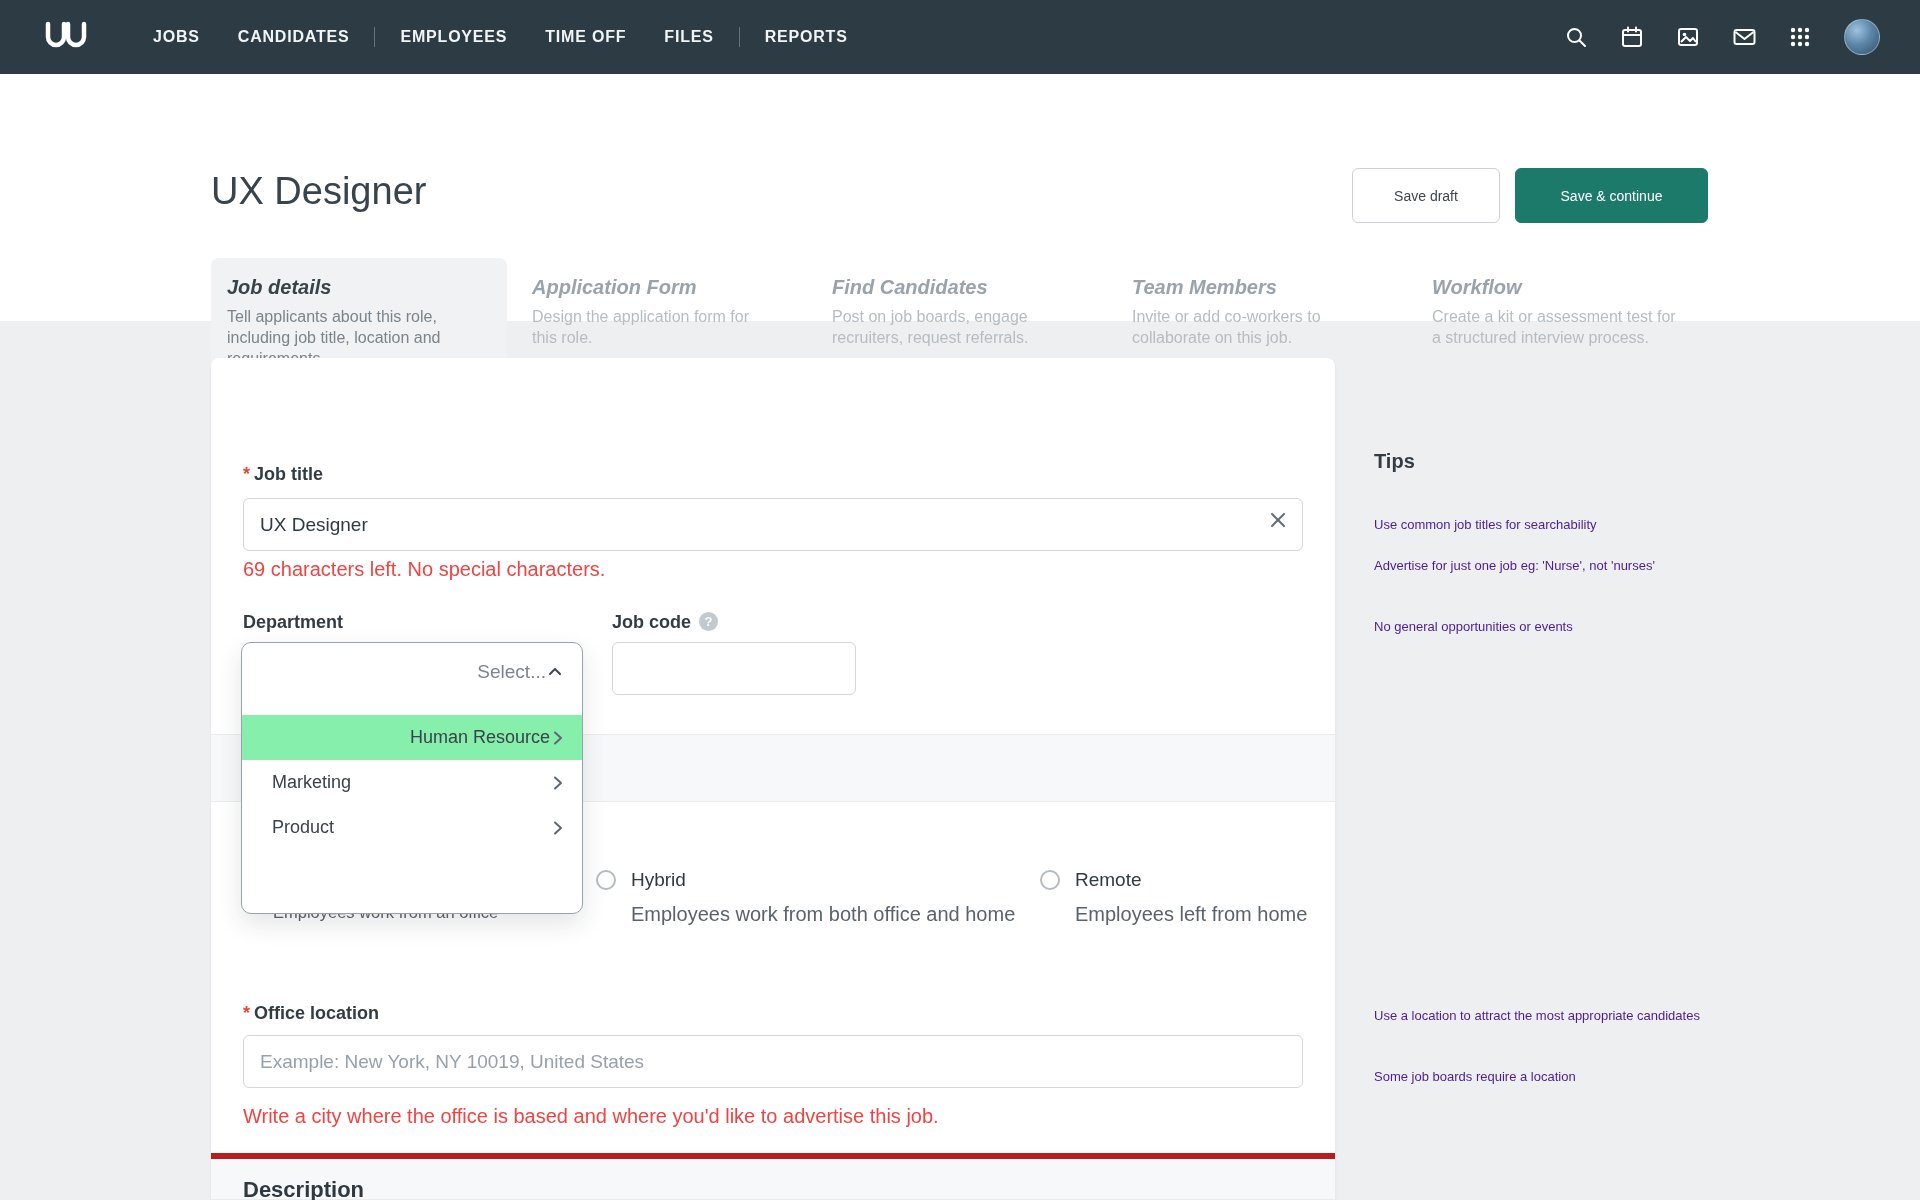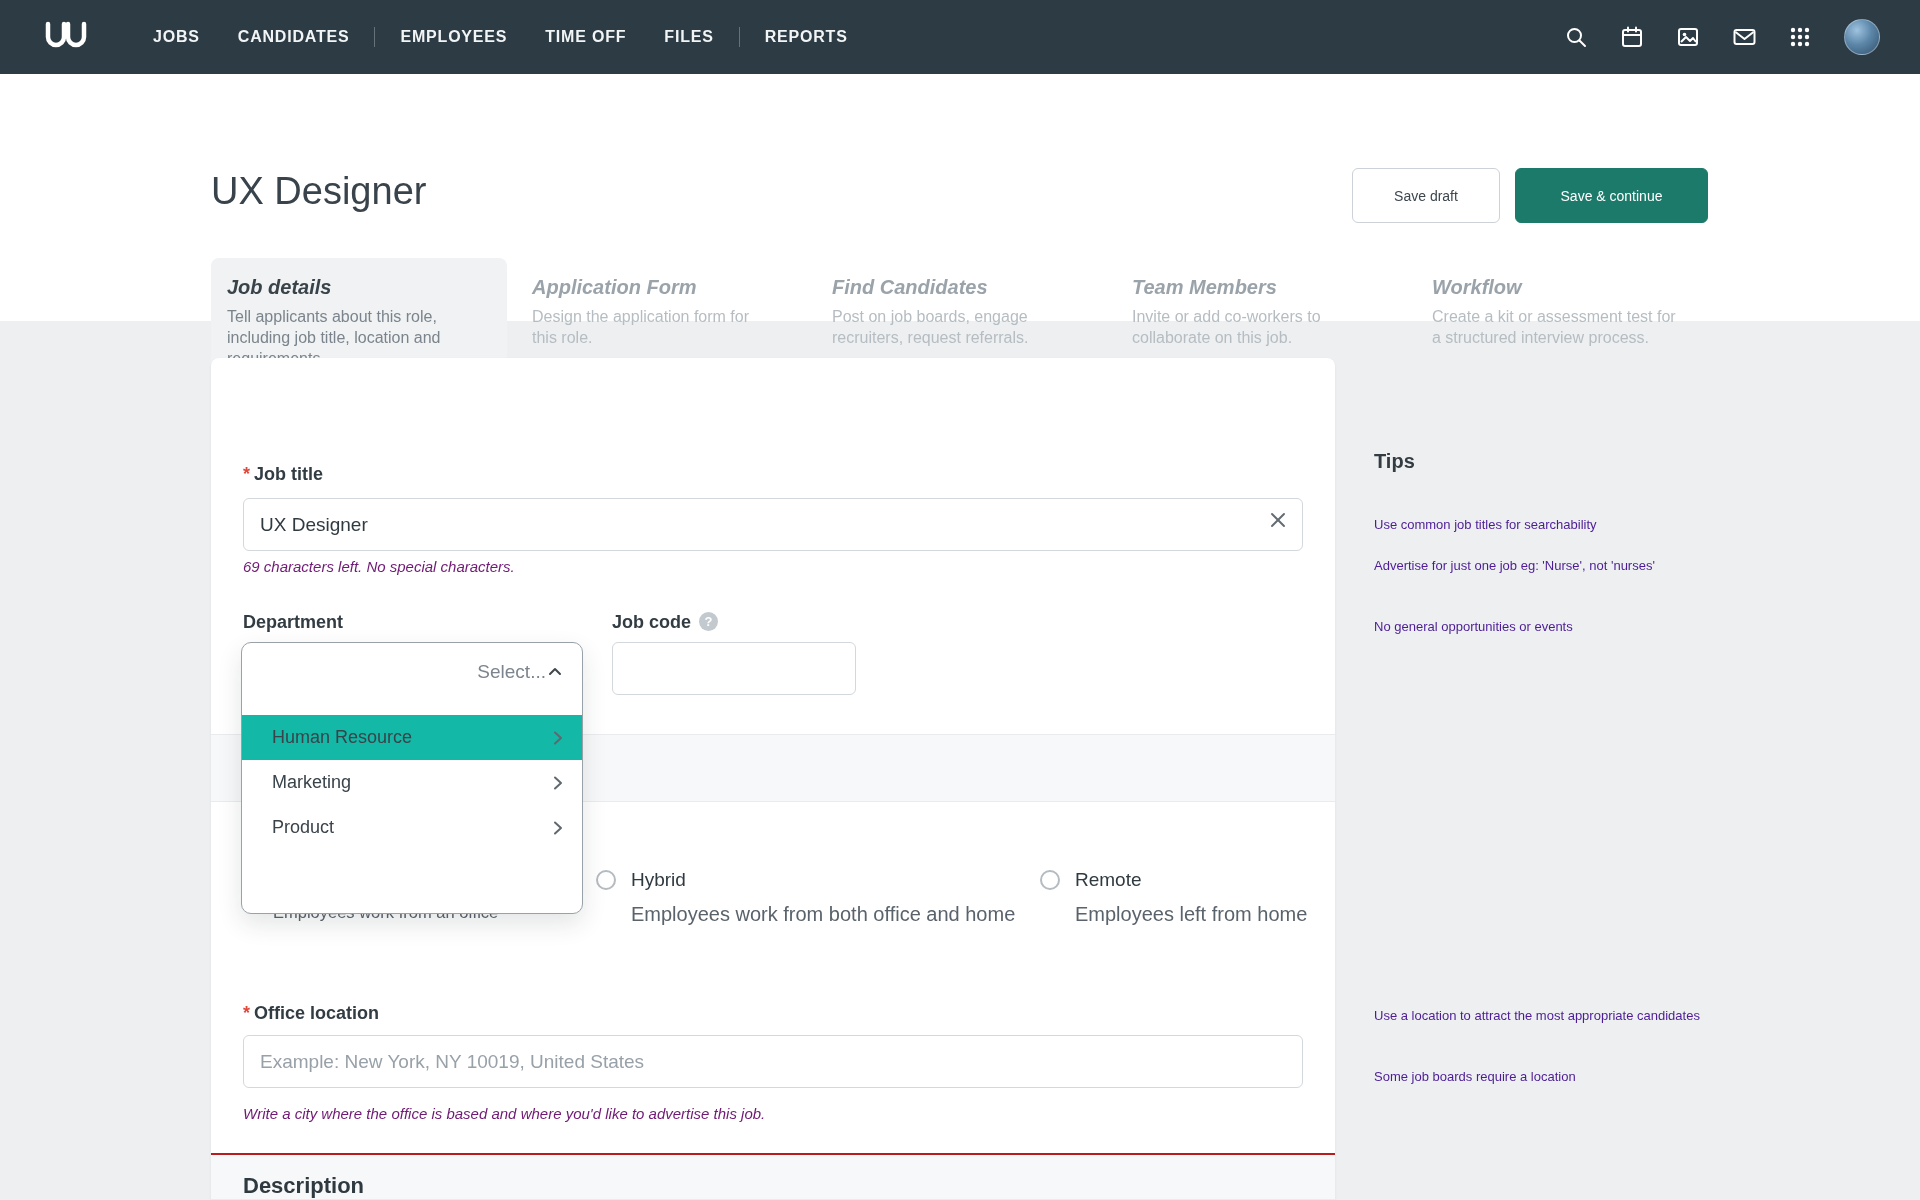--- a/index.html
+++ b/index.html
@@ -30,44 +30,44 @@
   .step-title { font-size:20px; font-weight:700; color:#9aa3aa; margin-bottom:8px;font-style:italic; }
   .step.active .step-title { color:#39434a; }
   .step-desc { font-size:16px; line-height:1.3; color:#b6bdc2; width:245px; }
   .step.active .step-desc { color:#7b848c; }
 
   
   .card { position:absolute; left:211px; top:358px; width:1124px; height:842px; background:#ffffff; border-radius:8px 8px 0 0; box-shadow:0 1px 3px rgba(0,0,0,.06); }
   .card-band { position:absolute; left:0; width:1124px; background:#f7f8f9; border-bottom:1px solid #e9ebed; }
   .band-top { top:0; height:72px; border-radius:8px 8px 0 0; }
   .band-mid { top:376px; height:68px; border-top:1px solid #e9ebed; z-index:1; }
-  .band-bottom { top:795px; height:47px; border-top:2px solid #b91c1c; }
+  .band-bottom { top:795px; height:47px; border-top:6px solid #b91c1c; }
   .section-title { position:absolute; left:32px; font-size:22px; font-weight:700; color:#2e3940; }
 
   .field-label { position:absolute; font-size:18px; font-weight:700; color:#323c43; }
   .req { color:#e2473c; margin-right:4px; font-weight:700; }
   .text-input { position:absolute; height:53px; border:1px solid #d3d8dc; border-radius:6px; font-size:19px; color:#2f3a41; padding:0 48px 0 16px; font-family:"Liberation Sans",sans-serif; background:#fff; outline:none; }
   .text-input::placeholder { color:#98a1a8; }
-  .helper { position:absolute; font-size:15px; color:#701a75;font-style:italic; }
+  .helper { position:absolute; font-size:20px; color:#ef4444; }
 
   .clear-x { position:absolute; left:1055px; top:150px; width:24px; height:24px; cursor:pointer; z-index:2; }
 
   .qmark { display:inline-block; width:19px; height:19px; border-radius:50%; background:#c2c9cf; color:#ffffff; font-size:13px; font-weight:700; text-align:center; line-height:19px; vertical-align:2px; margin-left:8px; cursor:pointer; }
 
   
   .dropdown { position:absolute; left:30px; top:284px; width:342px; height:272px; background:#ffffff; border:1.5px solid #99a2a9; border-radius:10px; z-index:10; box-shadow:0 10px 24px rgba(30,40,48,.12); }
   .dd-select-row { height:58px; display:flex; align-items:center; padding:0 18px; cursor:pointer;text-align:right; }
   .dd-select-text { font-size:19px; color:#7c858d; flex:1; }
   .dd-search-wrap { margin:2px 16px 0; height:50px; border:1px solid #8d969d; border-radius:8px; display:flex; align-items:center; padding:0 12px; }
   .dd-search-input { border:none; outline:none; flex:1; font-size:18px; color:#2f3a41; margin-left:8px; font-family:"Liberation Sans",sans-serif; }
   .dd-search-input::placeholder { color:#8b949b; }
   .dd-options { margin-top:14px; }
   .dd-option { height:45px; display:flex; align-items:center; padding:0 16px 0 30px; font-size:18px; color:#39434a; cursor:pointer; }
   .dd-option .grow { flex:1; }
-  .dd-option.hl { background:#14b8a6; }
+  .dd-option.hl { background:#86efac;text-align:right; }
 
   
   .radio-circle { position:absolute; width:20px; height:20px; border:2px solid #b4bbc1; border-radius:50%; background:#fff; cursor:pointer; }
   .radio-label { position:absolute; font-size:19px; color:#2f3a41; cursor:pointer; }
   .radio-desc { position:absolute; font-size:20px; color:#5a636b; }
 
   .onsite-desc { position:absolute; left:62px; top:545px; font-size:16.5px; color:#5a636b; z-index:0; }
 
   
   .tips-title { position:absolute; left:1374px; top:450px; font-size:20px; font-weight:700; color:#333c43; }

